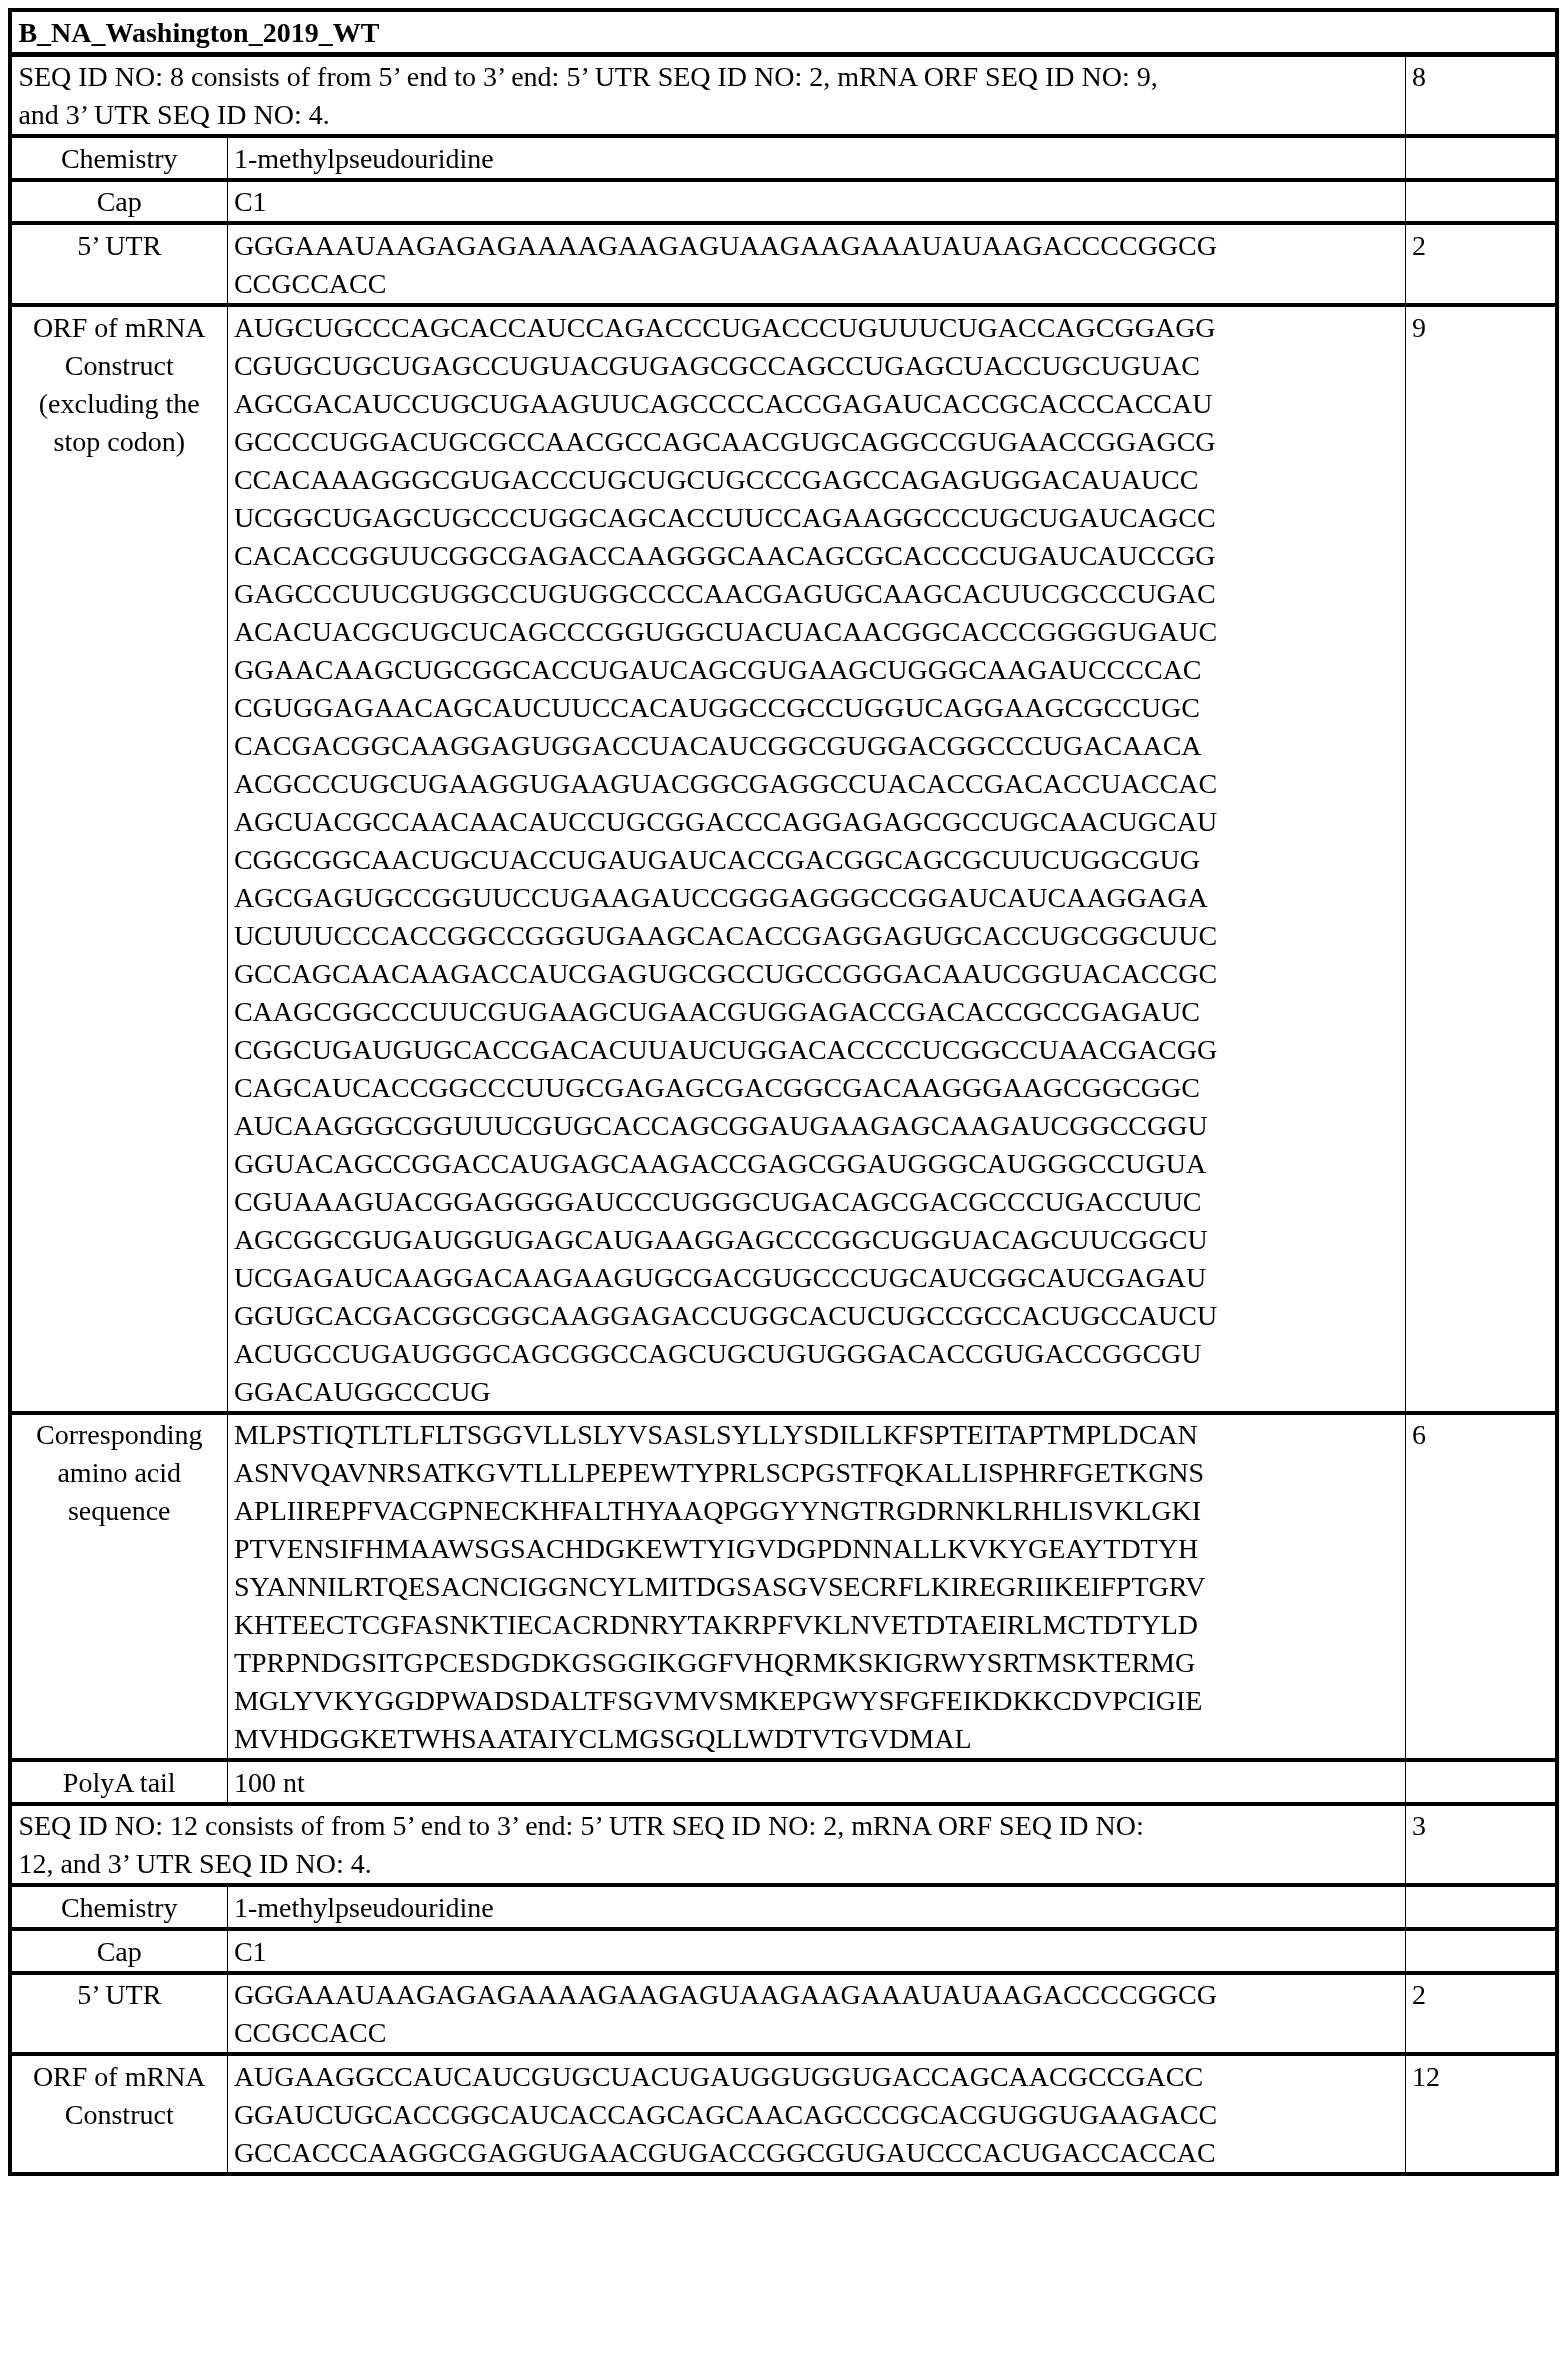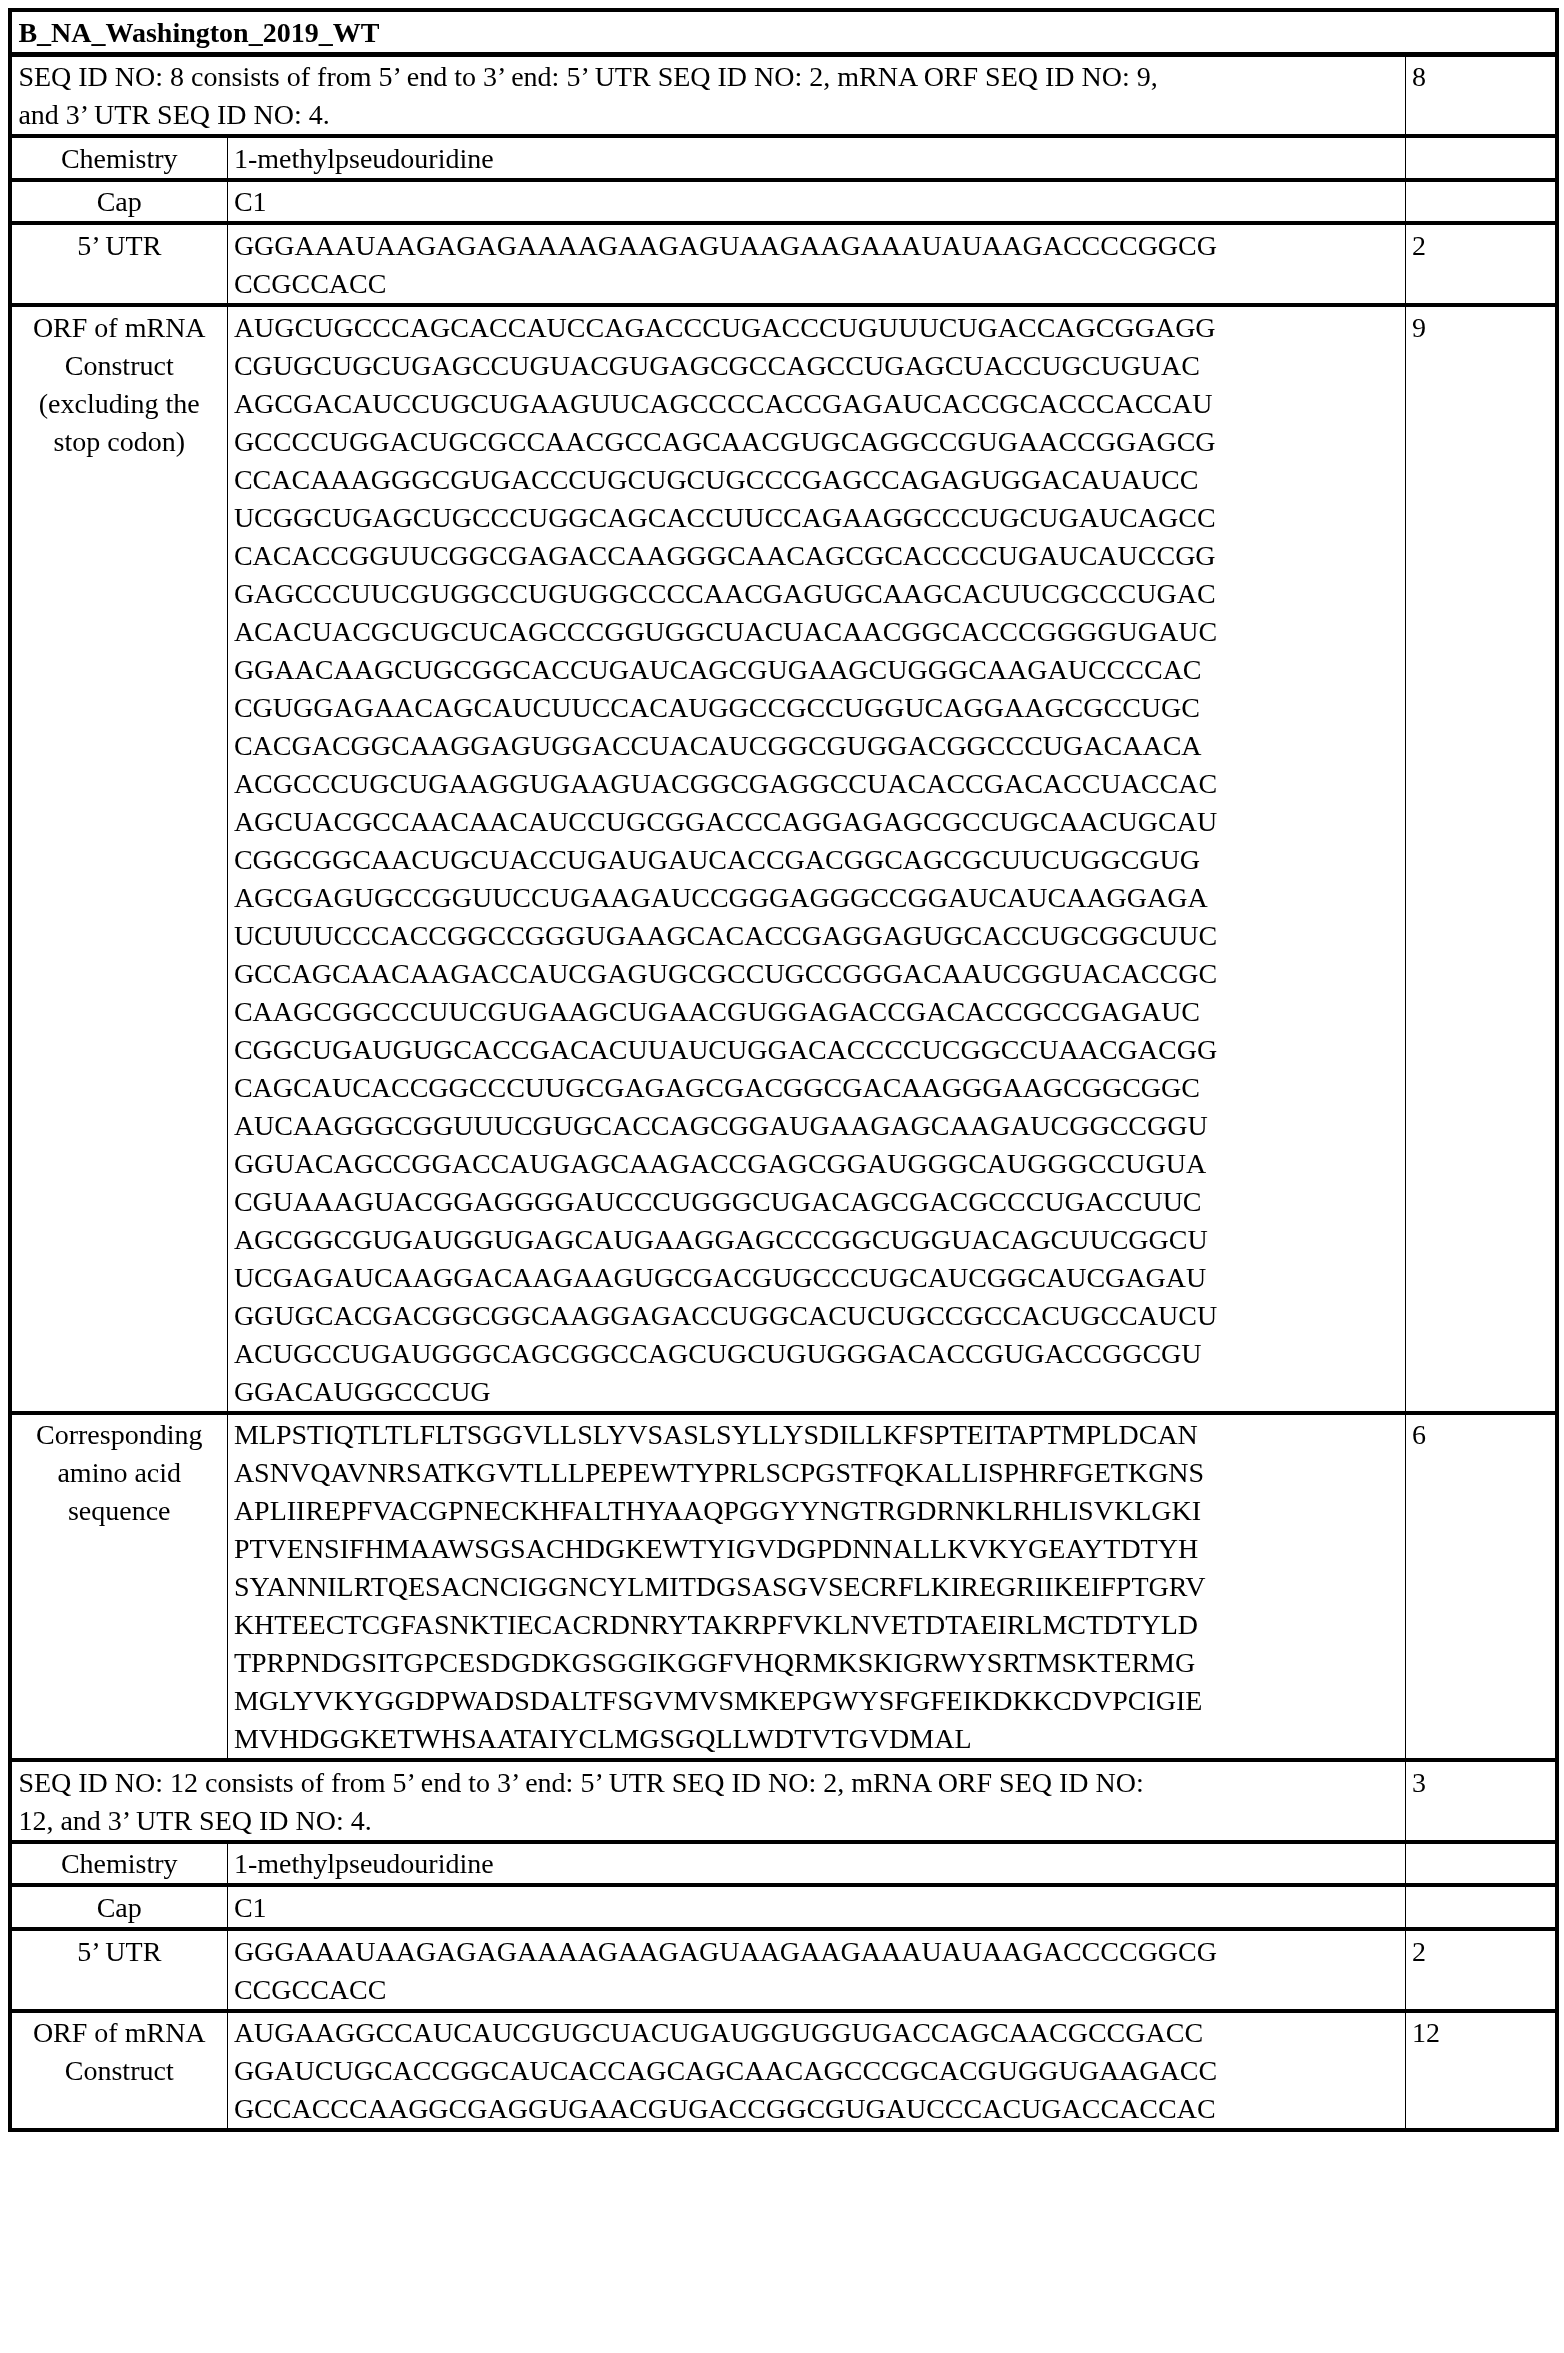--- a/index.html
+++ b/index.html
@@ -133,20 +133,27 @@
             <span class="line">PTVENSIFHMAAWSGSACHDGKEWTYIGVDGPDNNALLKVKYGEAYTDTYH</span>
             <span class="line">SYANNILRTQESACNCIGGNCYLMITDGSASGVSECRFLKIREGRIIKEIFPTGRV</span>
             <span class="line">KHTEECTCGFASNKTIECACRDNRYTAKRPFVKLNVETDTAEIRLMCTDTYLD</span>
             <span class="line">TPRPNDGSITGPCESDGDKGSGGIKGGFVHQRMKSKIGRWYSRTMSKTERMG</span>
             <span class="line">MGLYVKYGGDPWADSDALTFSGVMVSMKEPGWYSFGFEIKDKKCDVPCIGIE</span>
             <span class="line">MVHDGGKETWHSAATAIYCLMGSGQLLWDTVTGVDMAL</span>
           </td>
           <td class="idcol">6</td>
         </tr>
         <tr>
+          <td class="label">PolyA tail</td>
+          <td class="seqcol">
+            <span class="line">100 nt</span>
+          </td>
+          <td class="idcol"></td>
+        </tr>
+        <tr>
           <td colspan="2" class="thin-bottom">
             <span class="line">SEQ ID NO: 12 consists of from 5’ end to 3’ end: 5’ UTR SEQ ID NO: 2, mRNA ORF SEQ ID NO:</span>
             <span class="line">12, and 3’ UTR SEQ ID NO: 4.</span>
           </td>
           <td class="idcol thin-bottom">3</td>
         </tr>
         <tr>
           <td class="label">Chemistry</td>
           <td class="seqcol">
             <span class="line">1-methylpseudouridine</span>

